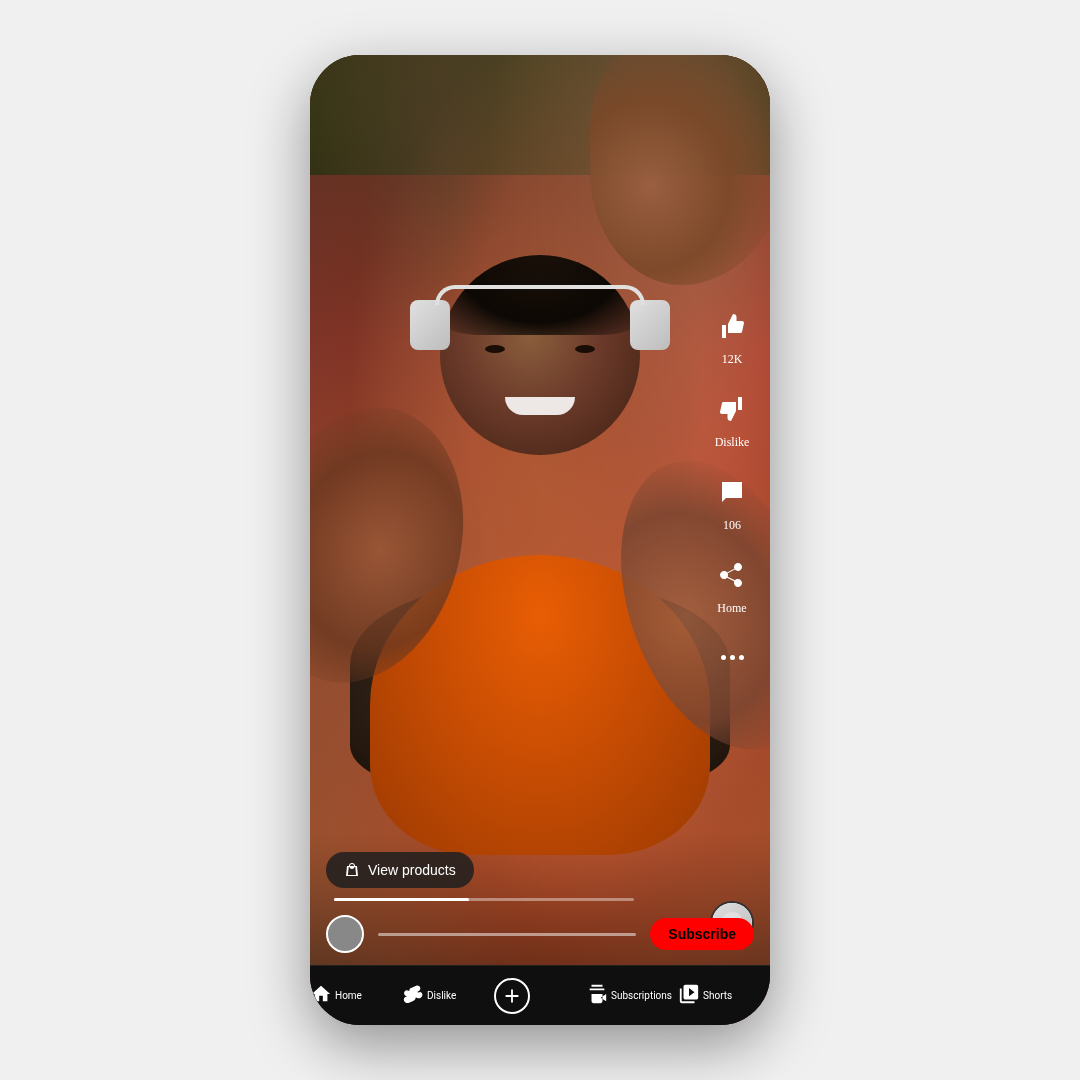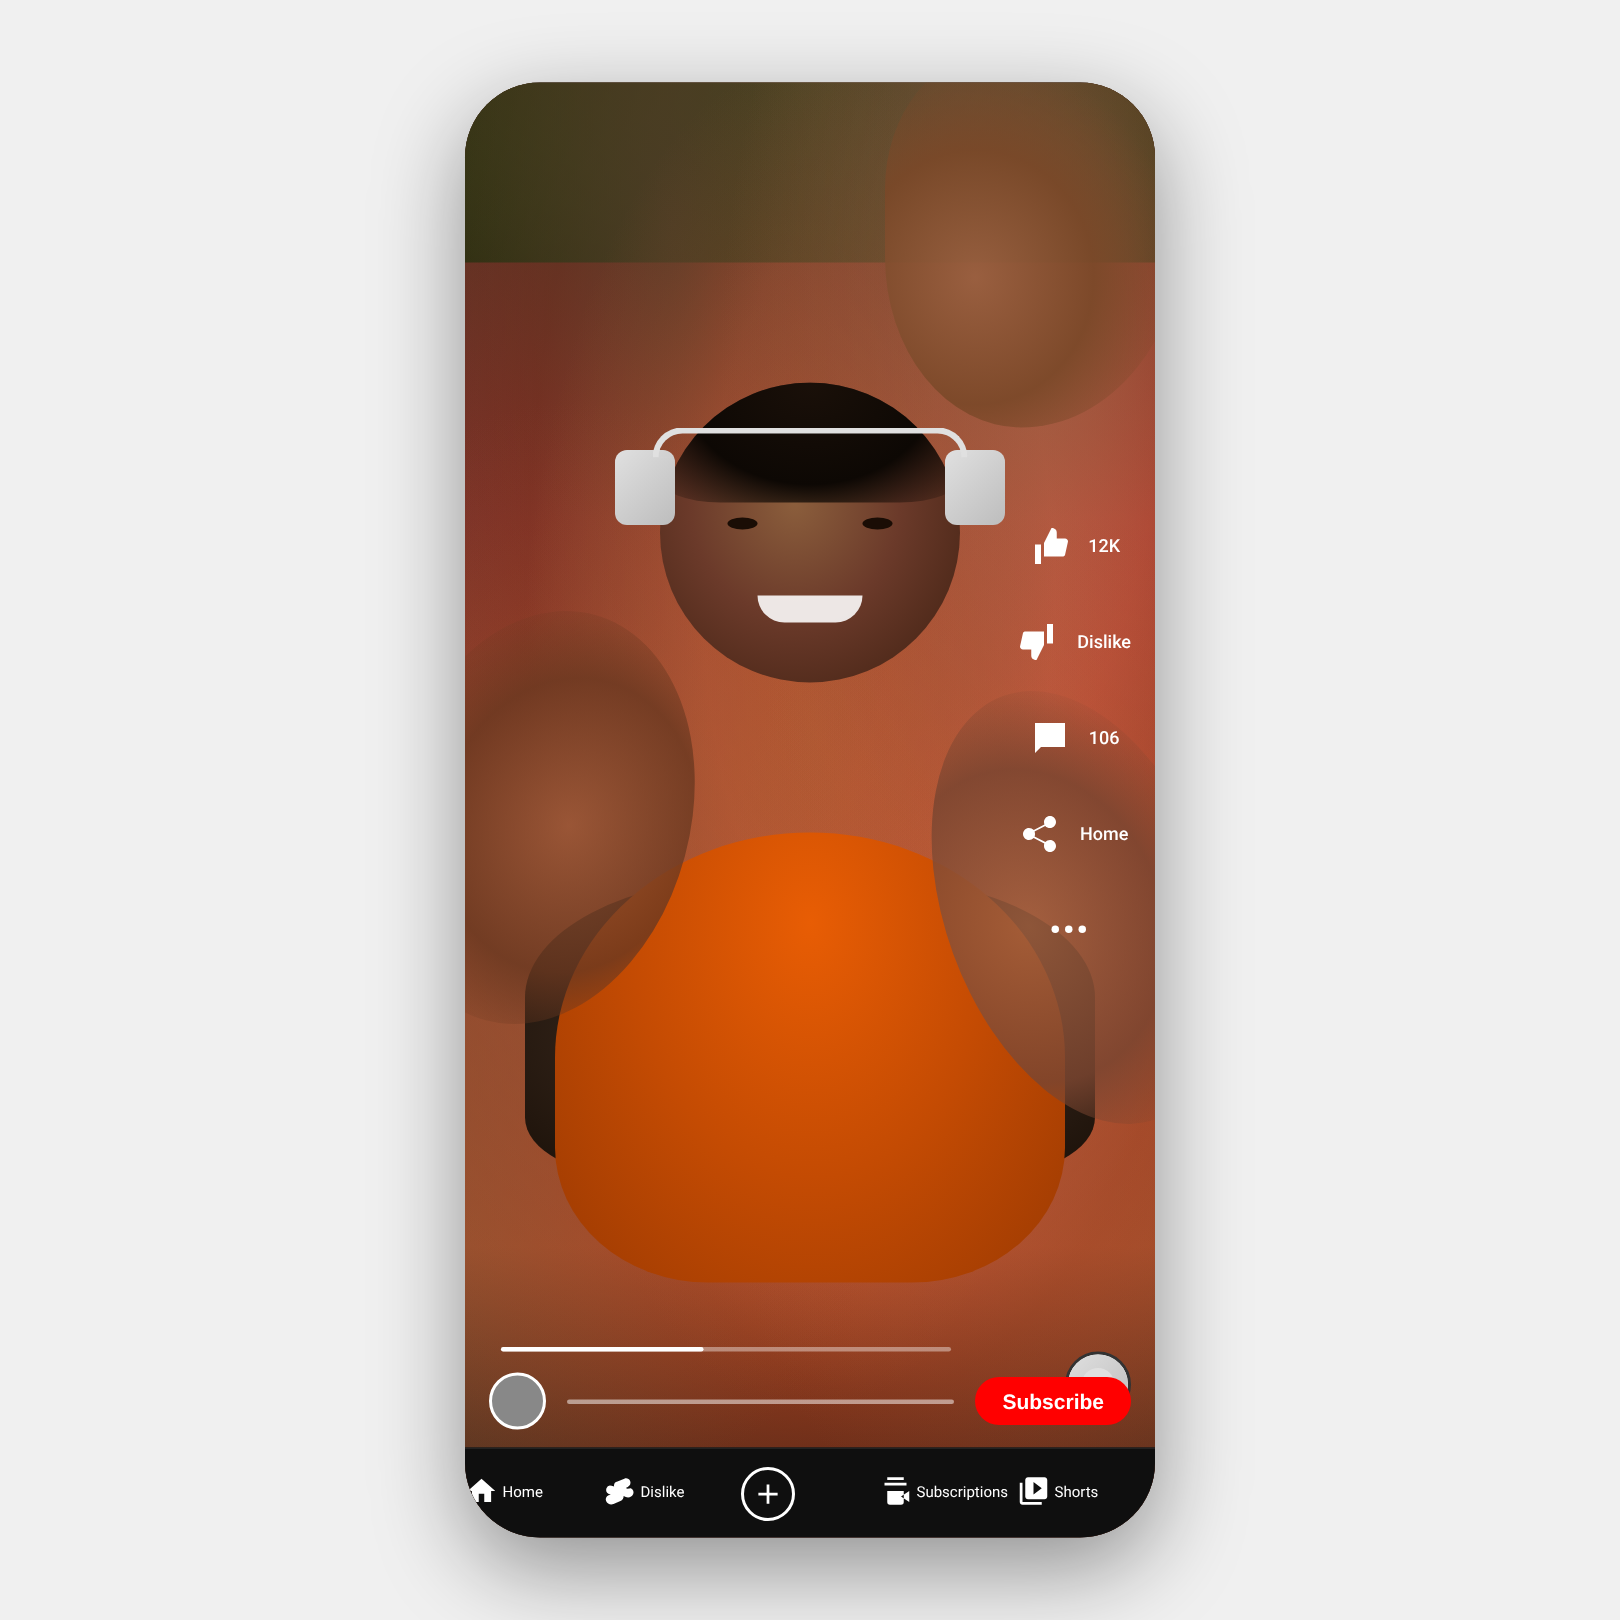--- a/index.html
+++ b/index.html
@@ -69,24 +69,25 @@
       top: 45%;
       transform: translateY(-50%);
       display: flex;
       flex-direction: column;
       align-items: center;
       gap: 20px;
       z-index: 20;
     }
     .action-item {
       display: flex;
-      flex-direction: row;
+      flex-direction: column;
       align-items: center;
       gap: 4px;
       cursor: pointer;
+      font-family: Liberation Serif, serif;
     }
     .action-icon {
       width: 44px;
       height: 44px;
       display: flex;
       align-items: center;
       justify-content: center;
       color: white;
       font-size: 26px;
     }
@@ -187,21 +188,21 @@
     }
     .channel-name-line {
       flex: 1;
       height: 3px;
       background: rgba(255,255,255,0.5);
       border-radius: 2px;
       margin: 0 4px;
     }
     .subscribe-btn {
       background: #ff0000;
-      color: #ffffff;
+      color: #000000;
       border: none;
       border-radius: 50px;
       padding: 8px 18px;
       font-size: 14px;
       font-weight: 600;
       cursor: pointer;
       text-align: center;
     }
     
     .bottom-nav {
@@ -362,20 +363,28 @@
           <rect x="15" y="9" width="2" height="5" rx="1" fill="#555"></rect>
         </svg>
       </div>
       <div class="music-note-badge">
         <span style="font-size:9px;">♪</span>
       </div>
     </div>
 
     <div class="bottom-overlay">
 
+      <div>
+        <button class="view-products-btn">
+          <svg width="16" height="16" viewBox="0 0 16 16" fill="white">
+            <path d="M13 4h-2C11 2.3 9.7 1 8 1S5 2.3 5 4H3L2 14h12L13 4zm-5-2c1.1 0 2 .9 2 2H6c0-1.1.9-2 2-2zM3.9 13l.8-8h.8C5.7 6.1 6.8 7 8 7s2.3-.9 2.5-2h.8l.8 8H3.9z"></path>
+          </svg>
+          <span>View products</span>
+        </button>
+      </div>
 
       <div class="progress-bar-container">
         <div class="progress-fill"></div>
       </div>
 
       <div class="channel-row">
         <div class="channel-avatar"></div>
         <div class="channel-name-line"></div>
         <button class="subscribe-btn">Subscribe</button>
       </div>

